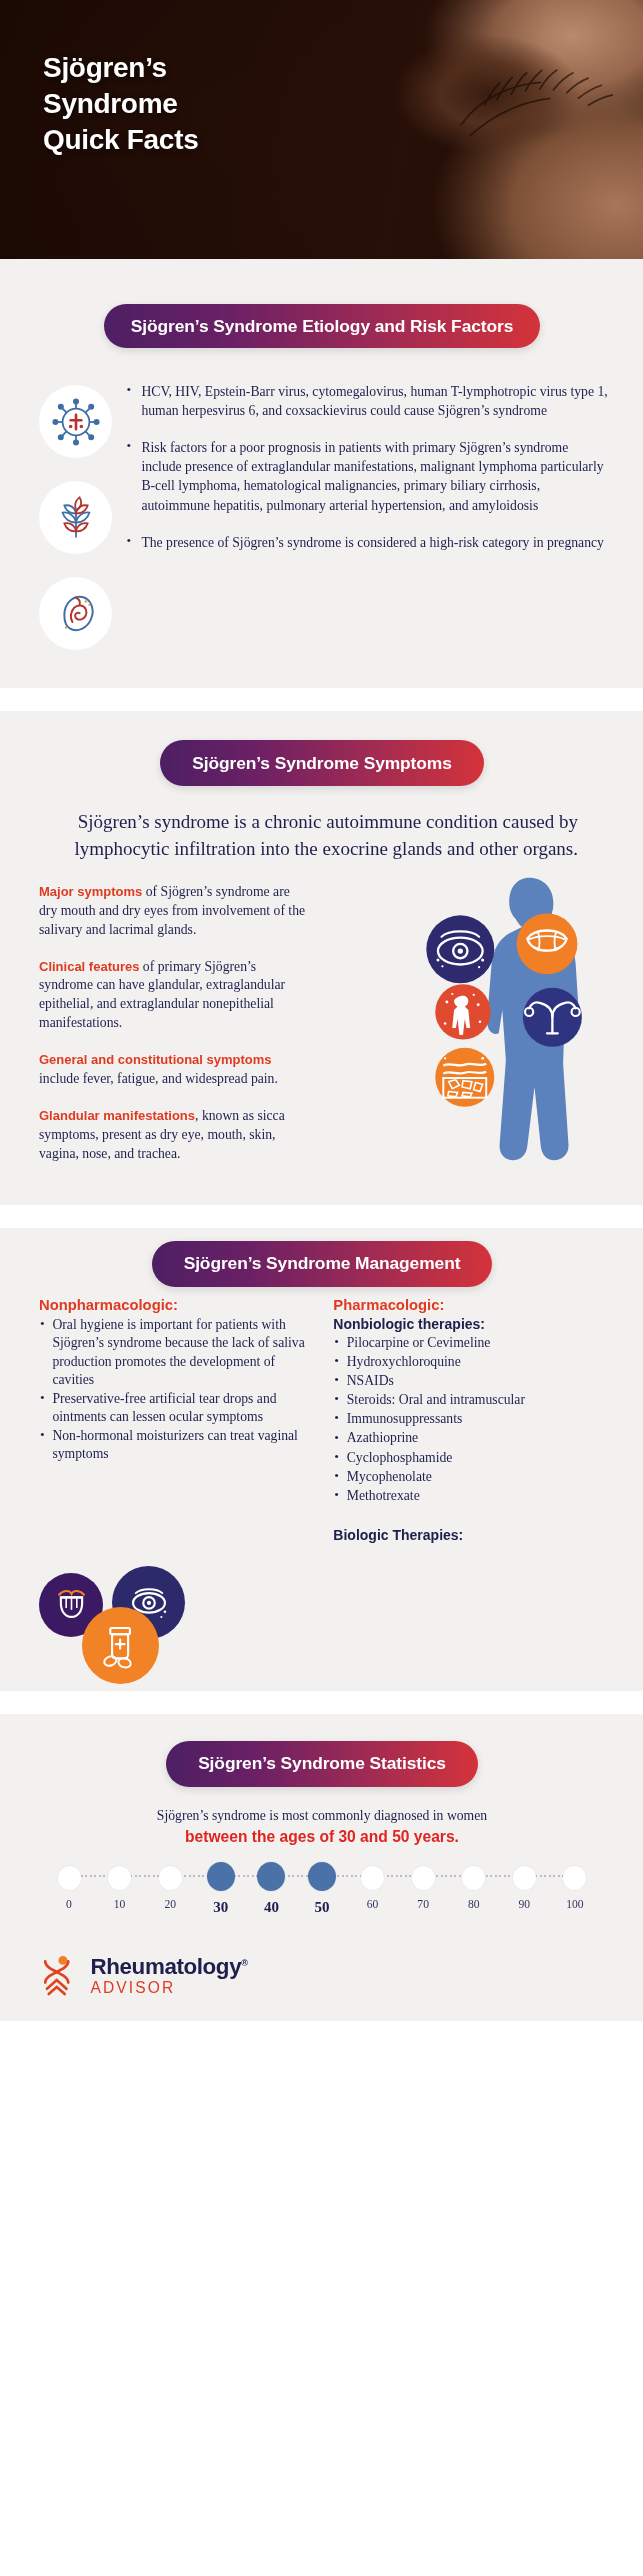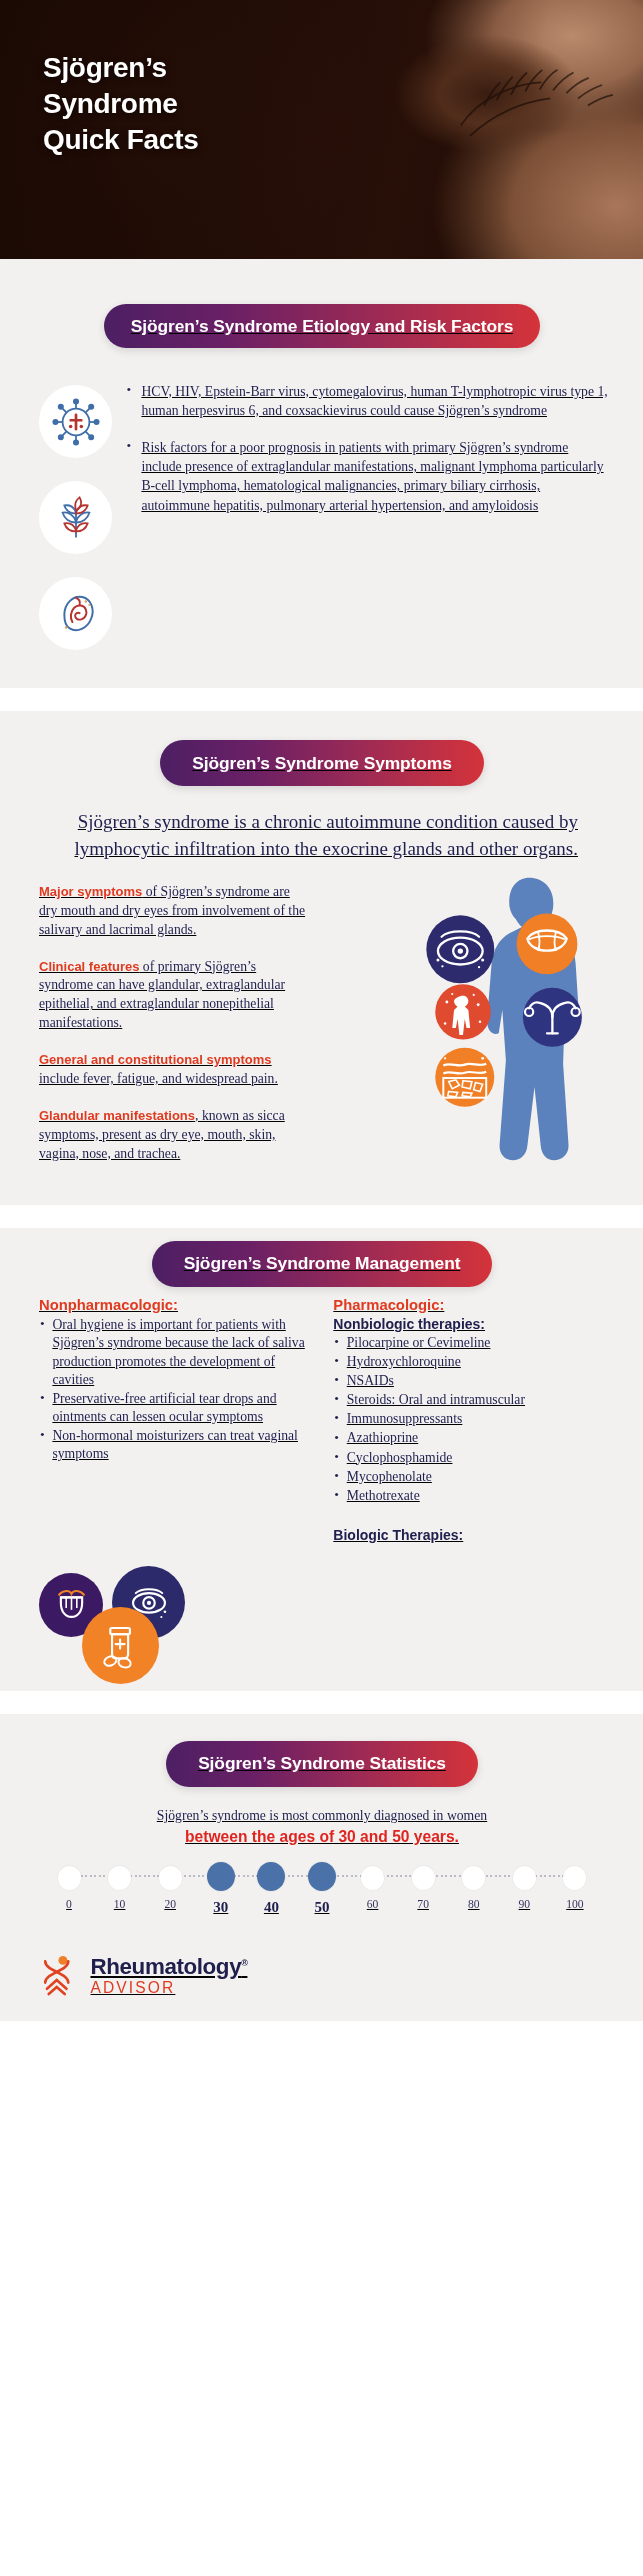--- a/index.html
+++ b/index.html
@@ -8,21 +8,20 @@
     width: 644px;
     background: #ffffff;
     font-family: "Liberation Sans", sans-serif;
   }
 
   .page {
     width: 624px;
     min-height: 2576px;
     position: relative;
     background: #ffffff;
-    text-decoration: underline;
   }
 
   
   .hero {
     position: relative;
     width: 644px;
     height: 259px;
     overflow: hidden;
     background: #2a1009;
   }
@@ -367,20 +366,21 @@
             <circle cx="18" cy="44" r="1.4" fill="#d9a25a"></circle>
           </svg>
         </div>
 
       </div>
 
       <div class="etio-list">
         <ul>
           <li>HCV, HIV, Epstein-Barr virus, cytomegalovirus, human T-lymphotropic virus type 1, human herpesvirus 6, and coxsackievirus could cause Sjögren’s syndrome</li>
           <li>Risk factors for a poor prognosis in patients with primary Sjögren’s syndrome include presence of extraglandular manifestations, malignant lymphoma particularly B-cell lymphoma, hematological malignancies, primary biliary cirrhosis, autoimmune hepatitis, pulmonary arterial hypertension, and amyloidosis</li>
+          <li>The presence of Sjögren’s syndrome is considered a high-risk category in pregnancy</li>
         </ul>
       </div>
     </div>
   </div>
 
   <div class="spacer-white"></div>
 
   <div class="band">
     <div class="pill-wrap" style="padding-top:29px;">
       <div class="pill">Sjögren’s Syndrome Symptoms</div>

